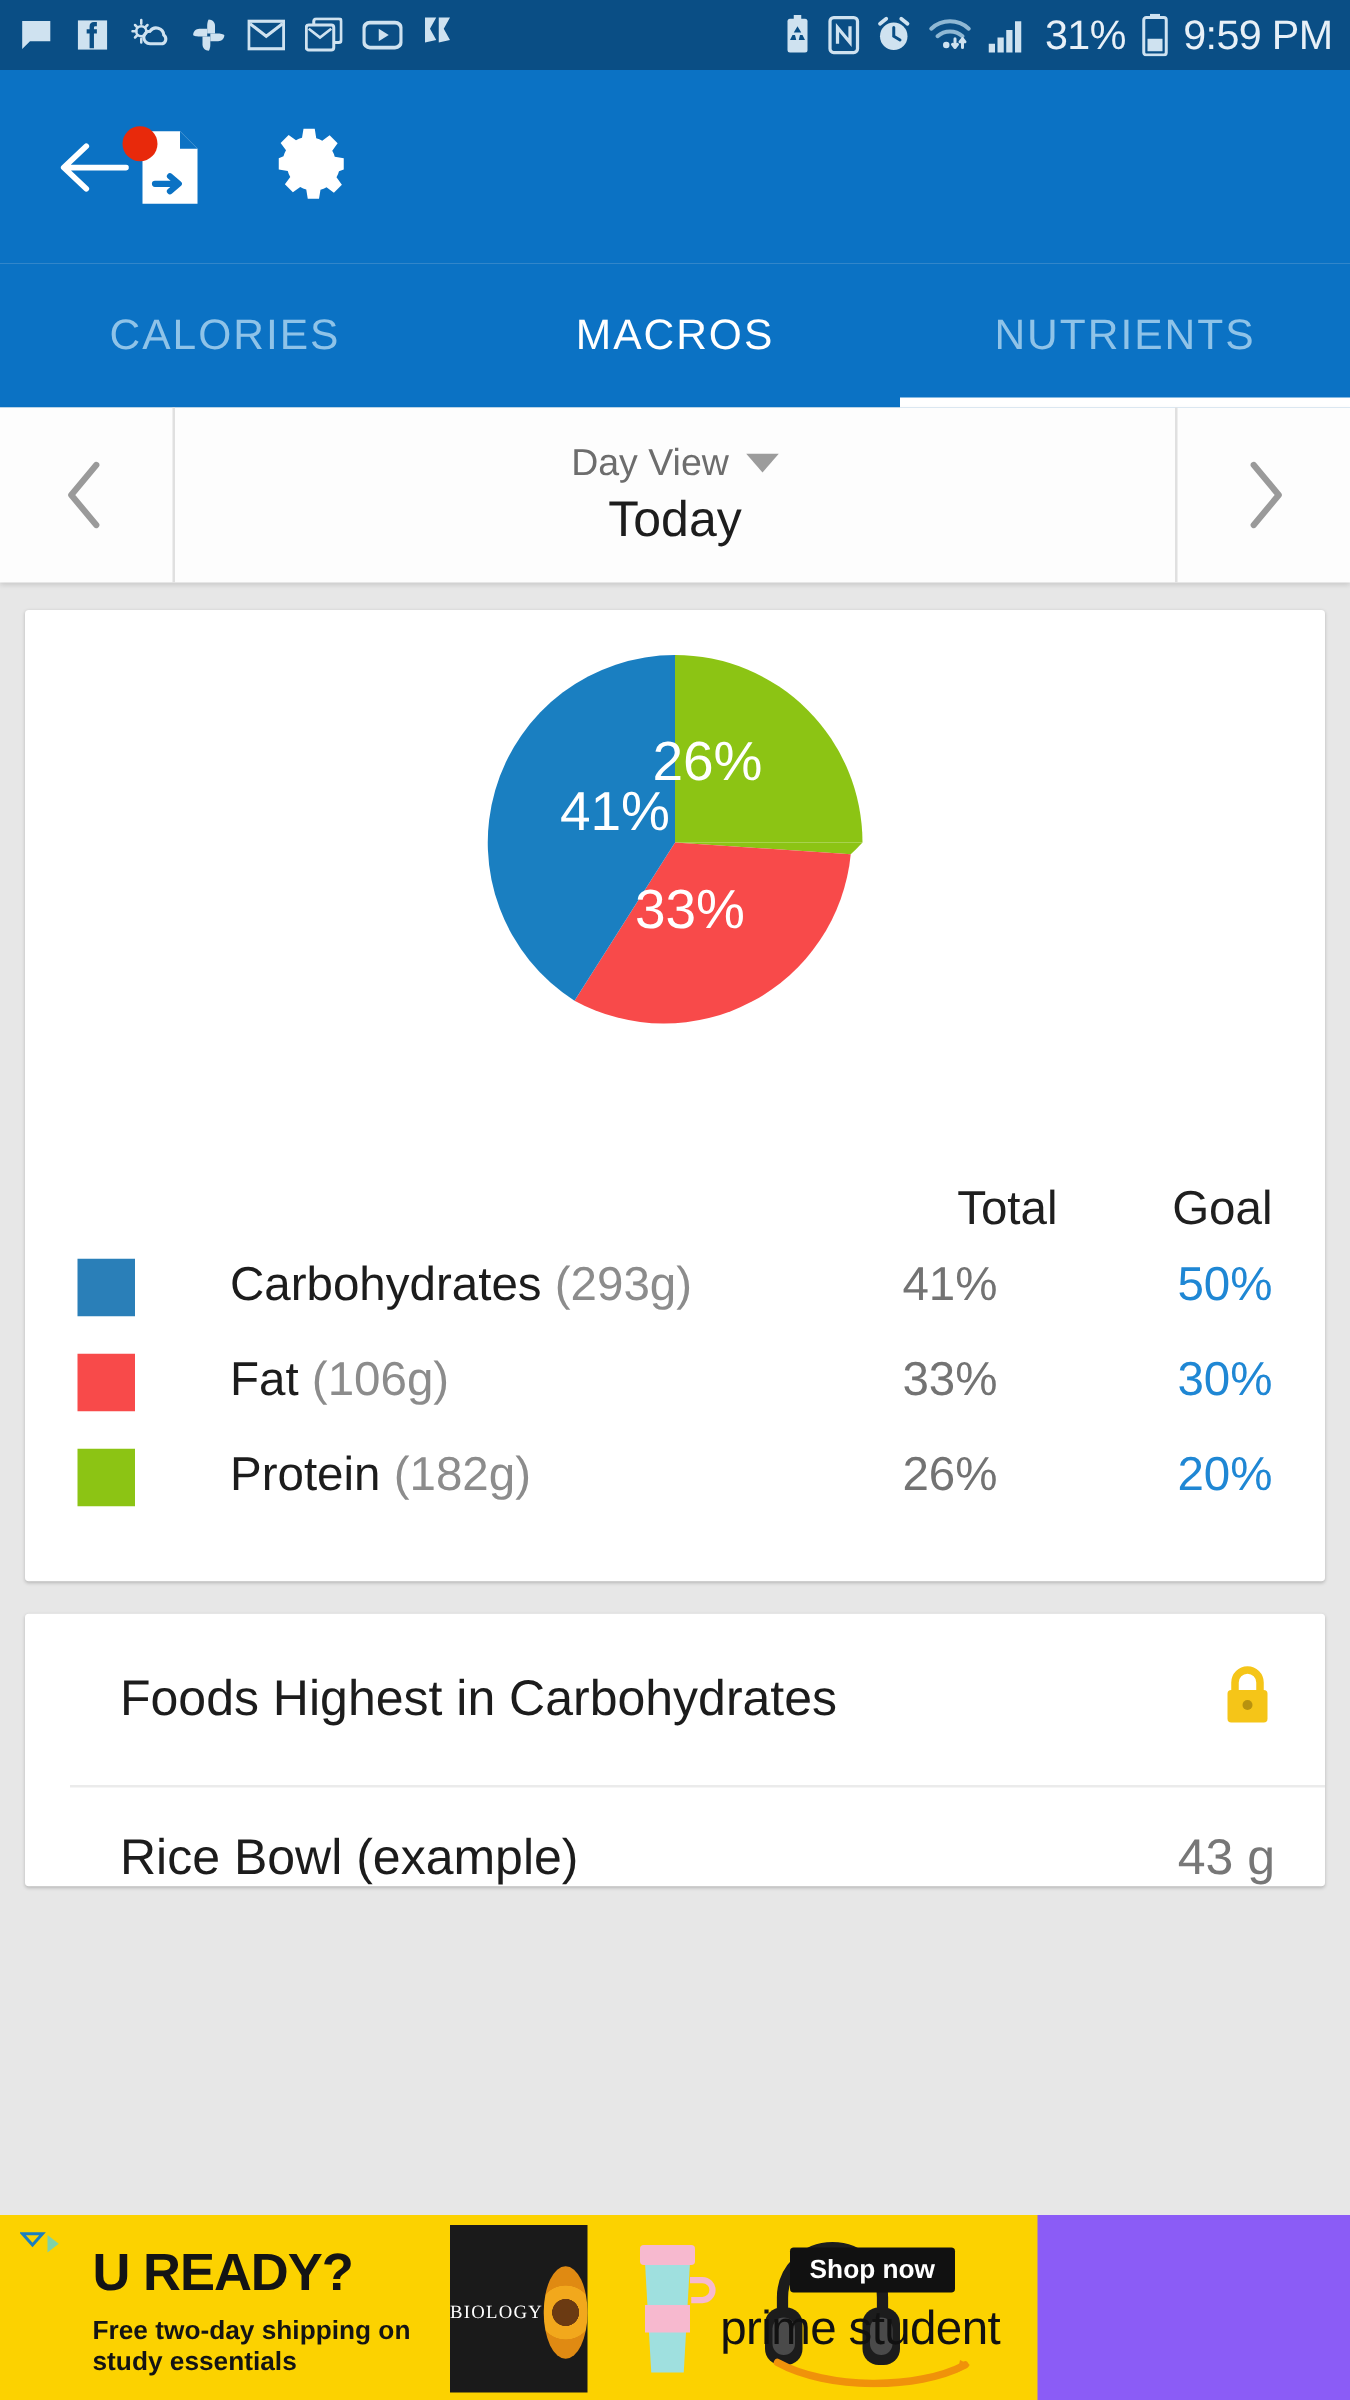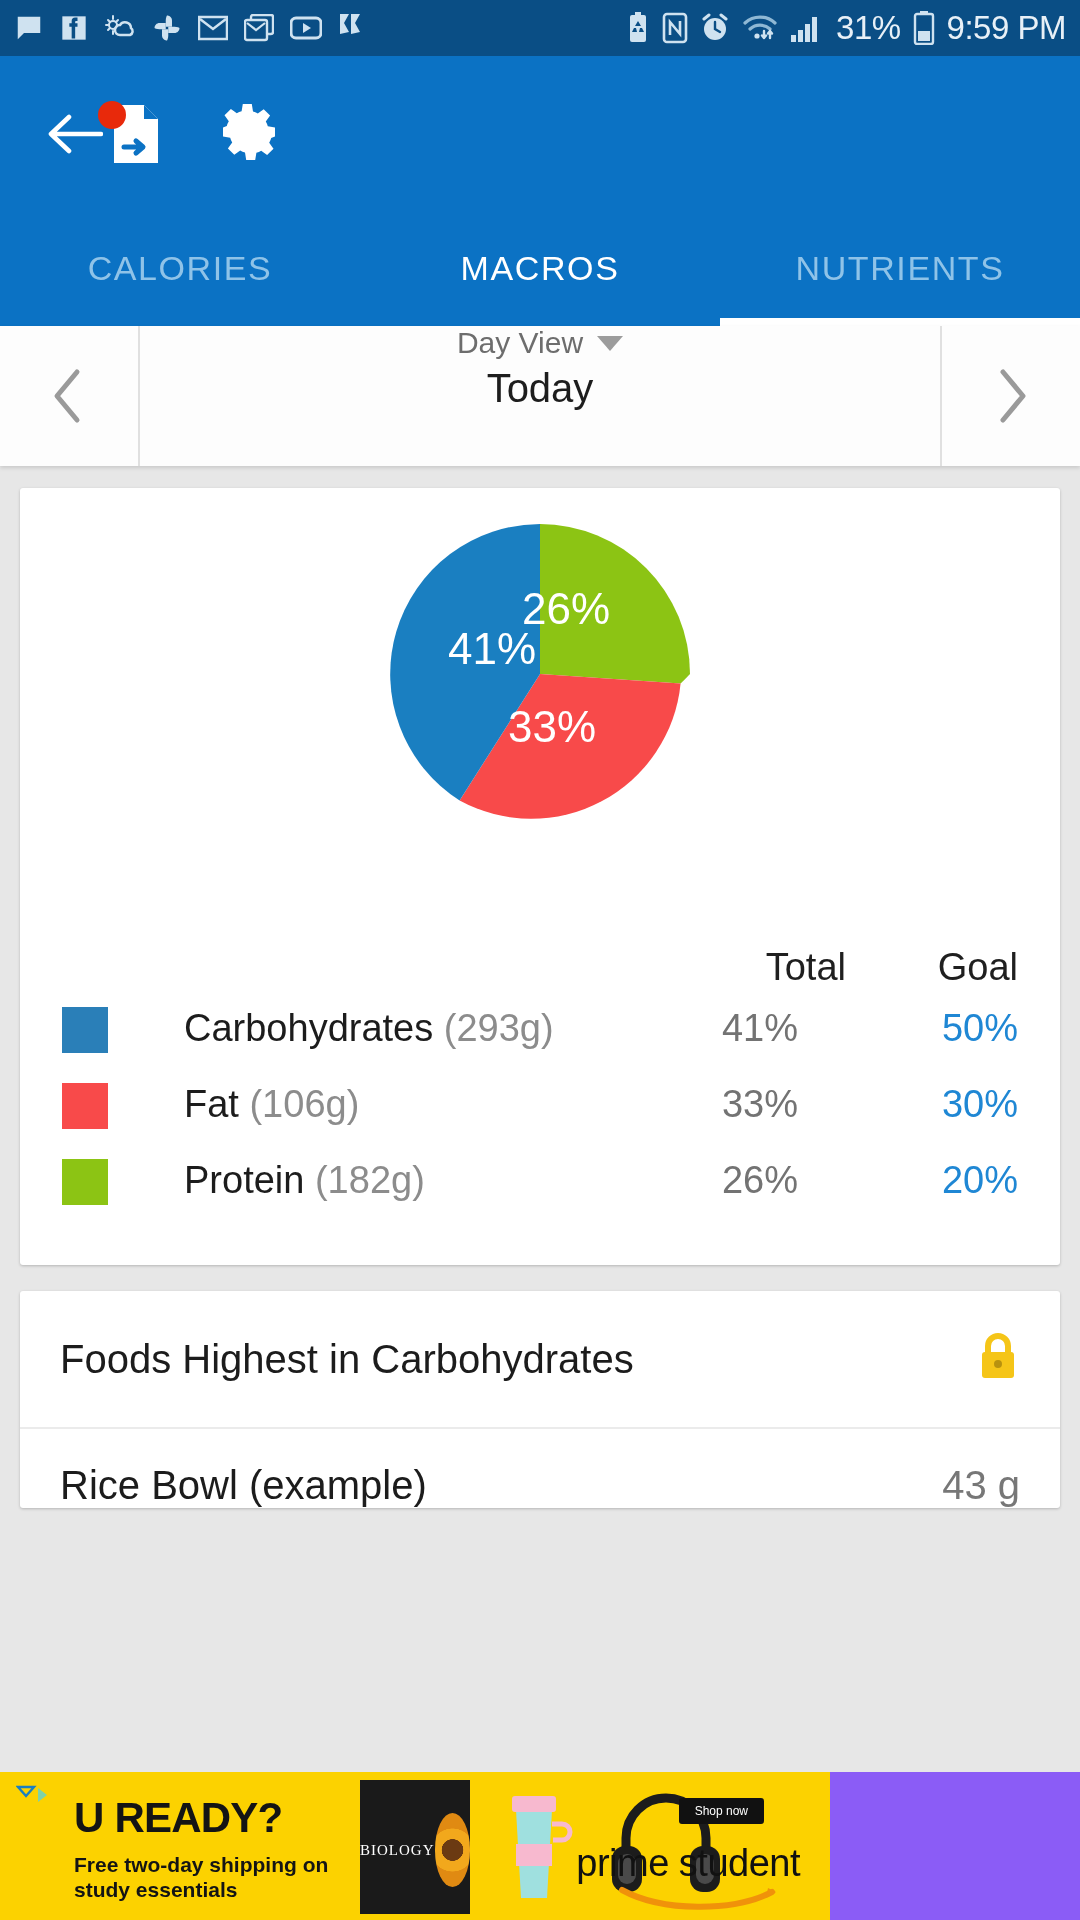--- a/index.html
+++ b/index.html
@@ -59,21 +59,21 @@
     background: #fdfdfd; height: 140px; display: flex;
     box-shadow: 0 2px 4px rgba(0,0,0,0.13);
     position: relative; z-index: 2;
   }
   .date-arrow {
     width: 138px; display: flex; align-items: center; justify-content: center;
     color: #9a9a9a;
   }
   .date-center {
     flex: 1; display: flex; flex-direction: column;
-    align-items: center; justify-content: flex-start;
+    align-items: center; justify-content: center;
     border-left: 2px solid #e0e0e0; border-right: 2px solid #e0e0e0;
   }
   .day-view-row { display: flex; align-items: center; gap: 14px; }
   .day-view-label { font-size: 30px; color: #6d6d6d; }
   .caret { width: 0; height: 0; border-left: 13px solid transparent; border-right: 13px solid transparent; border-top: 15px solid #9c9c9c; }
   .today-label { font-size: 40px; color: #1d1d1d; margin-top: 6px; }
 
   
   .body-area { background: #e7e7e7; padding: 22px 20px 0 20px; }
   .card {
@@ -93,21 +93,21 @@
   .mt-total-col { width: 186px; text-align: right; font-size: 38px; color: #1f1f1f; }
   .mt-goal-col  { width: 172px; text-align: right; font-size: 38px; color: #1f1f1f; }
   .mt-row { display: flex; align-items: flex-start; height: 76px; gap: 48px; }
   .swatch { width: 46px; height: 46px; flex: none; margin-right: 28px; }
   .mt-label { flex: 1; font-size: 38px; color: #1c1c1c; white-space: nowrap; }
   .mt-grams { color: #8c8c8c; }
   .mt-total { width: 186px; text-align: right; font-size: 38px; color: #737373; }
   .mt-goal  { width: 172px; text-align: right; font-size: 38px; color: #1f87d4; }
 
   
-  .foods-card { margin-top: 26px; }
+  .foods-card { margin-top: 26px; padding-left: 36px; }
   .foods-head {
     display: flex; align-items: center; justify-content: space-between;
     padding: 40px 40px; border-bottom: 2px solid #ebebeb;
   }
   .foods-title { font-size: 40px; color: #1c1c1c; }
   .foods-row {
     display: flex; align-items: center; justify-content: space-between;
     padding: 34px 40px 0 40px;
   }
   .food-name { font-size: 40px; color: #1c1c1c; }
@@ -140,21 +140,21 @@
   }
   .ad-biology-title { color:#fff; font-size: 15px; letter-spacing:1px; margin-top:6px; font-family:"Liberation Serif", serif;}
   .ad-sun {
     width: 74px; height: 74px; margin-top: 6px; border-radius: 50%;
     background: radial-gradient(circle at 50% 50%, #6b3a12 0 26%, #f2a81c 27% 52%, #e08a12 53% 100%);
   }
   .ad-cup { position: absolute; left: 492px; top: 16px; }
   .ad-headphones { position: absolute; left: 608px; top: 18px; }
   .ad-shopnow {
     position: absolute; right: 66px; top: 26px;
-    background: #111; color: #fff; font-size: 12px; font-weight: 400;
+    background: #111; color: #fff; font-size: 21px; font-weight: 700;
     padding: 6px 16px; border-radius: 3px;
   }
   .ad-prime {
     position: absolute; right: 30px; top: 70px;
     font-size: 38px; font-weight: 400; color: #111; letter-spacing: -0.5px; text-align: right;
   }
   .ad-smile { position: absolute; right: 52px; top: 112px; }
 </style>
 </head>
 <body>

